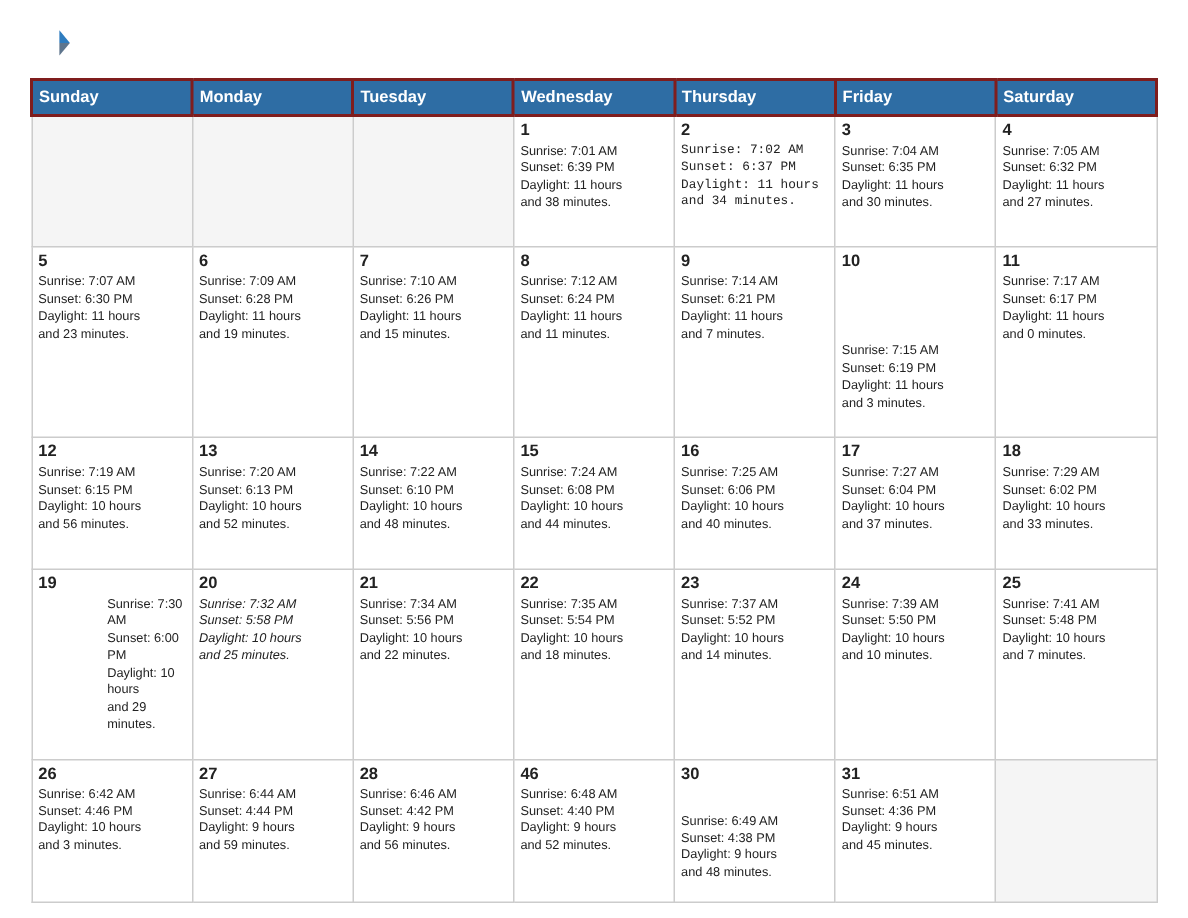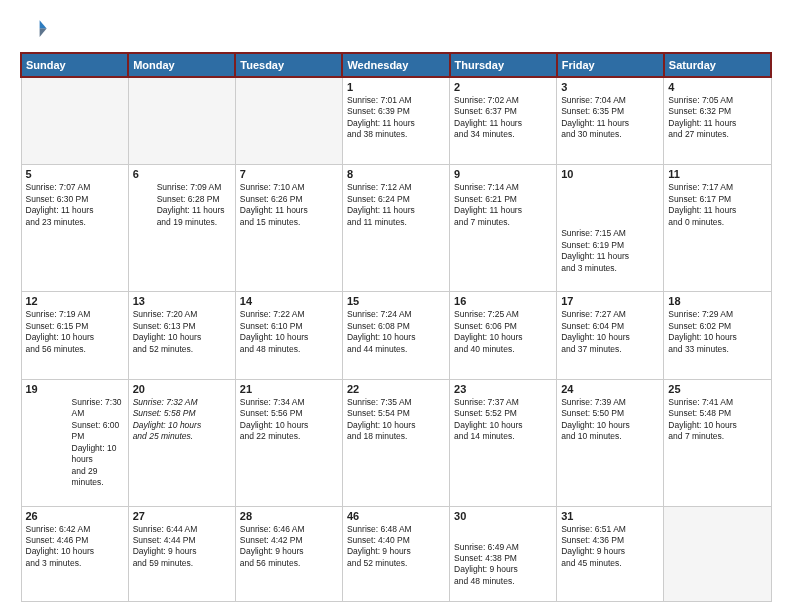--- a/index.html
+++ b/index.html
@@ -134,21 +134,21 @@
           <td class="empty"></td>
           <td>
             <div class="day-number">1</div>
             <div class="day-info" style="white-space: pre-line;">Sunrise: 7:01 AM
 Sunset: 6:39 PM
 Daylight: 11 hours
 and 38 minutes.</div>
           </td>
           <td>
             <div class="day-number">2</div>
-            <div class="day-info" style="white-space: pre-line;">Sunrise: 7:02 AM
+            <div class="day-info" style="white-space: pre-line; font-family: Liberation Mono, monospace;">Sunrise: 7:02 AM
 Sunset: 6:37 PM
 Daylight: 11 hours
 and 34 minutes.</div>
           </td>
           <td>
             <div class="day-number">3</div>
             <div class="day-info" style="white-space: pre-line;">Sunrise: 7:04 AM
 Sunset: 6:35 PM
 Daylight: 11 hours
 and 30 minutes.</div>
@@ -164,21 +164,21 @@
         <tr>
           <td>
             <div class="day-number">5</div>
             <div class="day-info" style="white-space: pre-line;">Sunrise: 7:07 AM
 Sunset: 6:30 PM
 Daylight: 11 hours
 and 23 minutes.</div>
           </td>
           <td>
             <div class="day-number">6</div>
-            <div class="day-info" style="white-space: pre-line; margin-left: 24px;">Sunrise: 7:09 AM
+            <div class="day-info" style="white-space: pre-line;">Sunrise: 7:09 AM
 Sunset: 6:28 PM
 Daylight: 11 hours
 and 19 minutes.</div>
           </td>
           <td>
             <div class="day-number">7</div>
             <div class="day-info" style="white-space: pre-line;">Sunrise: 7:10 AM
 Sunset: 6:26 PM
 Daylight: 11 hours
 and 15 minutes.</div>

